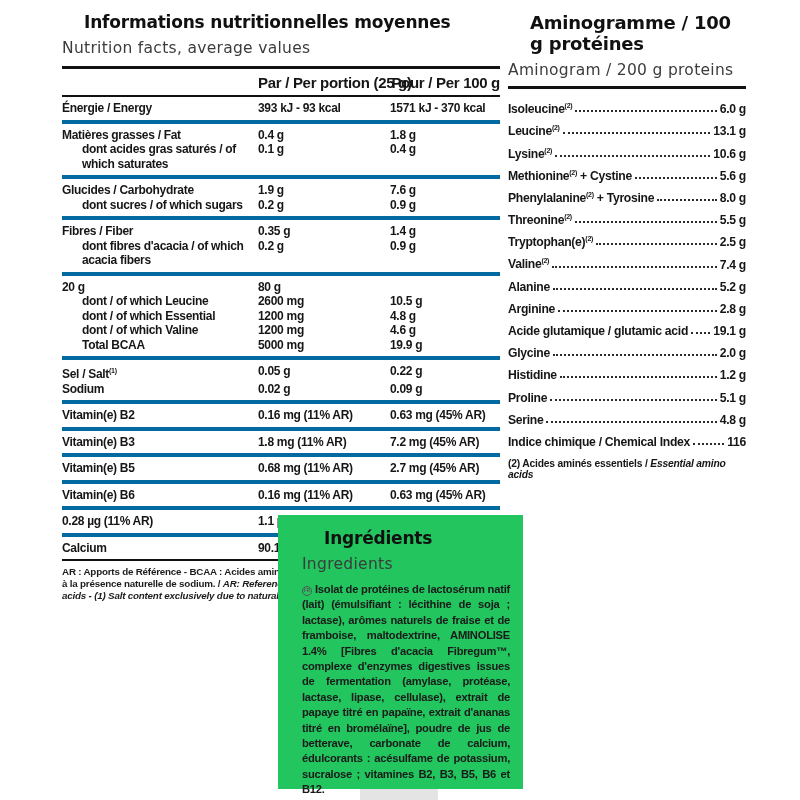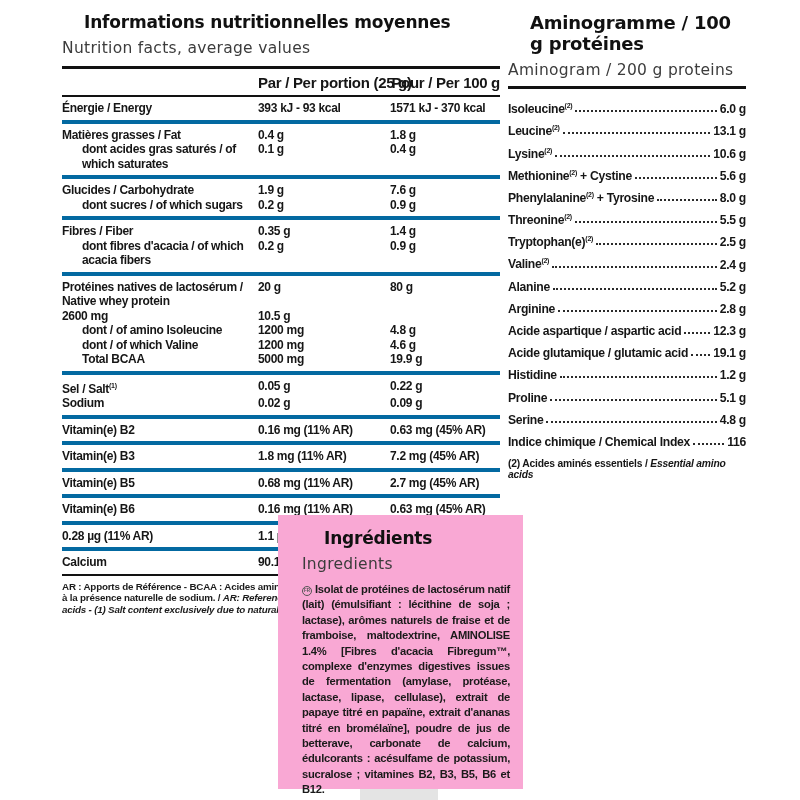--- a/index.html
+++ b/index.html
@@ -56,21 +56,21 @@
   .amino-row .dots { flex:1; border-bottom:2px dotted #2b2b2b; margin:0 3px 4px 3px; }
   .amino-row .aval { white-space:nowrap; }
   .amino-footnote {
     margin-top:9px; font-size:10.3px; font-weight:700; letter-spacing:-0.2px;
   }
   .amino-footnote .en { font-style:italic; }
 
   
   .ingredients-box {
     position:absolute; left:278px; top:515px; width:245px; height:274px;
-    background:#f9a8d4; box-sizing:border-box; padding:13px 13px 0 24px;
+    background:#22c55e; box-sizing:border-box; padding:13px 13px 0 24px;
   }
   .ing-body {
     margin-top:9px; font-size:11.2px; font-weight:700; letter-spacing:-0.25px;
     line-height:15.4px; text-align:justify; color:#1a1a1a;
   }
   .fr-badge {
     display:inline-block; width:10px; height:10px; box-sizing:border-box;
     border:1px solid #555; border-radius:50%; font-size:4.5px; line-height:8px;
     text-align:center; color:#555; font-weight:700; margin-right:3px;
     vertical-align:1px; letter-spacing:0;
@@ -136,30 +136,30 @@
               <span class="v">1.4 g</span>
             </div>
             <div class="nrow indent">
               <span class="lab">dont fibres d'acacia / of which acacia fibers</span>
               <span class="v">0.2 g</span>
               <span class="v">0.9 g</span>
             </div>
           </div>
           <div class="ngroup">
             <div class="nrow">
-              <span class="lab">Protéines natives de lactosérum / Native whey protein</span>
               <span class="v">20 g</span>
               <span class="v">80 g</span>
             </div>
             <div class="nrow indent">
+              <span class="lab">dont / of which Leucine</span>
               <span class="v">2600 mg</span>
               <span class="v">10.5 g</span>
             </div>
             <div class="nrow indent">
-              <span class="lab">dont / of amino Isoleucine</span>
+              <span class="lab">dont / of which Essential</span>
               <span class="v">1200 mg</span>
               <span class="v">4.8 g</span>
             </div>
             <div class="nrow indent">
               <span class="lab">dont / of which Valine</span>
               <span class="v">1200 mg</span>
               <span class="v">4.6 g</span>
             </div>
             <div class="nrow indent">
               <span class="lab">Total BCAA</span>
@@ -264,41 +264,41 @@
           <span class="aval">5.5 g</span>
         </div>
         <div class="amino-row">
           <span class="alab">Tryptophan(e)<sup>(2)</sup></span>
           <div class="dots"></div>
           <span class="aval">2.5 g</span>
         </div>
         <div class="amino-row">
           <span class="alab">Valine<sup>(2)</sup></span>
           <div class="dots"></div>
-          <span class="aval">2.4 g</span>
+          <span class="aval">7.4 g</span>
         </div>
         <div class="amino-row">
           <span class="alab">Alanine</span>
           <div class="dots"></div>
           <span class="aval">5.2 g</span>
         </div>
         <div class="amino-row">
           <span class="alab">Arginine</span>
           <div class="dots"></div>
           <span class="aval">2.8 g</span>
         </div>
         <div class="amino-row">
-          <span class="alab">Acide aspartique / aspartic acid</span>
-          <div class="dots"></div>
-          <span class="aval">12.3 g</span>
-        </div>
-        <div class="amino-row">
           <span class="alab">Acide glutamique / glutamic acid</span>
           <div class="dots"></div>
           <span class="aval">19.1 g</span>
+        </div>
+        <div class="amino-row">
+          <span class="alab">Glycine</span>
+          <div class="dots"></div>
+          <span class="aval">2.0 g</span>
         </div>
         <div class="amino-row">
           <span class="alab">Histidine</span>
           <div class="dots"></div>
           <span class="aval">1.2 g</span>
         </div>
         <div class="amino-row">
           <span class="alab">Proline</span>
           <div class="dots"></div>
           <span class="aval">5.1 g</span>

